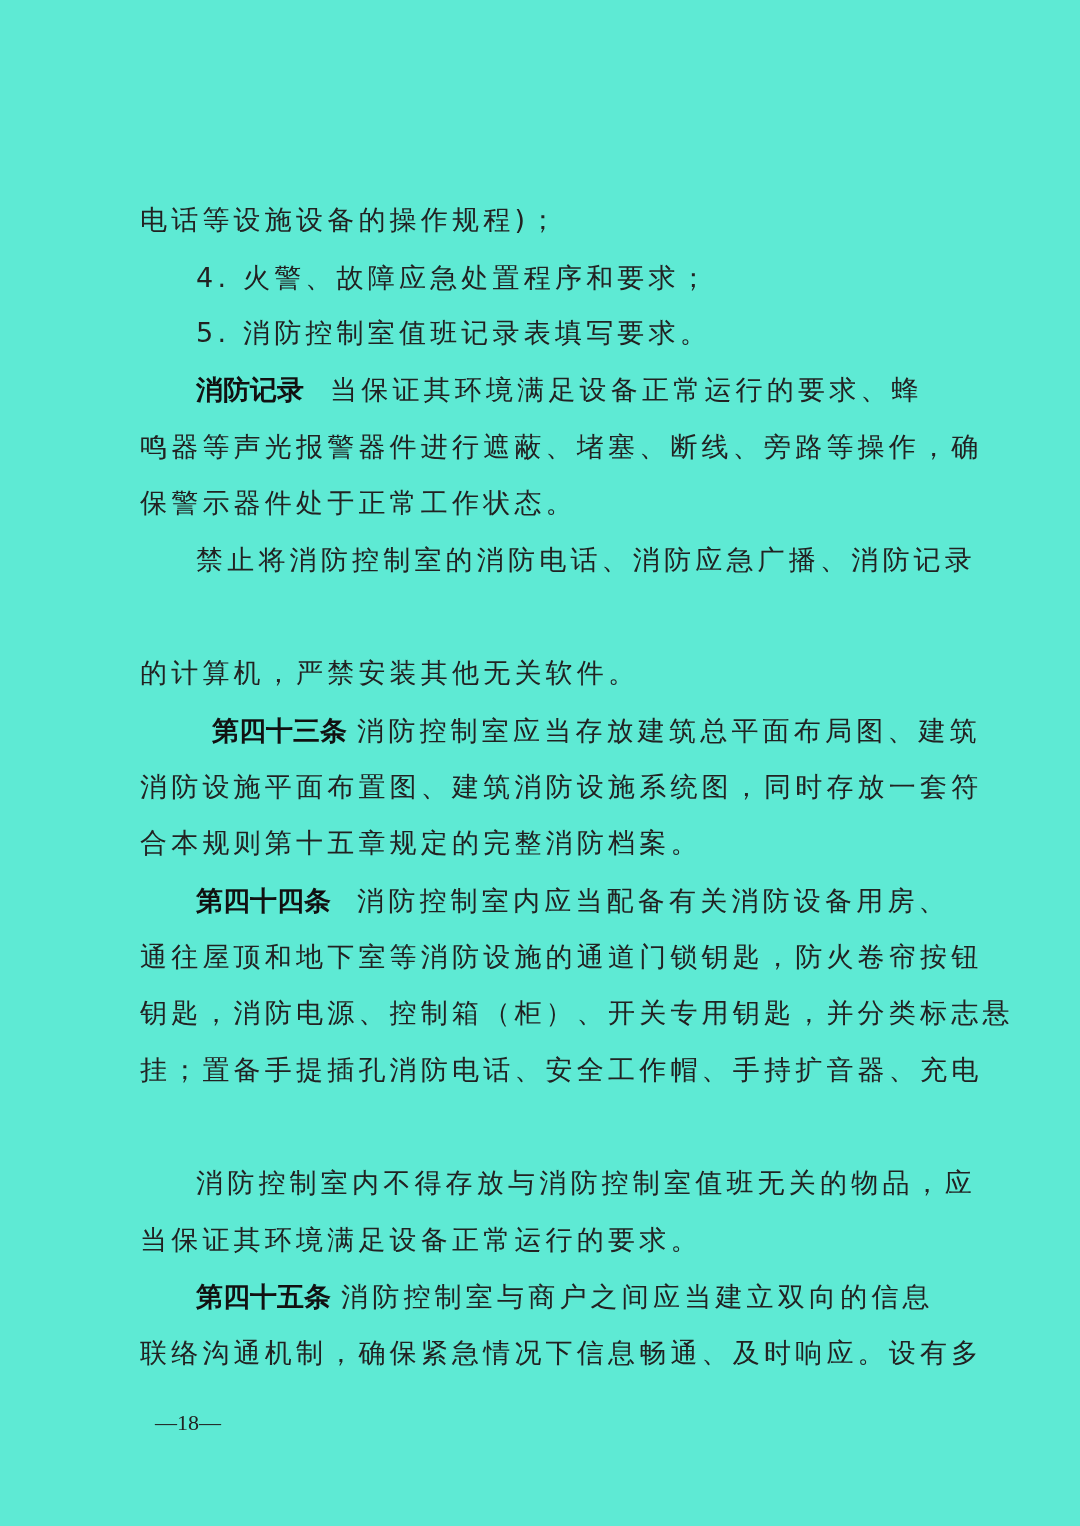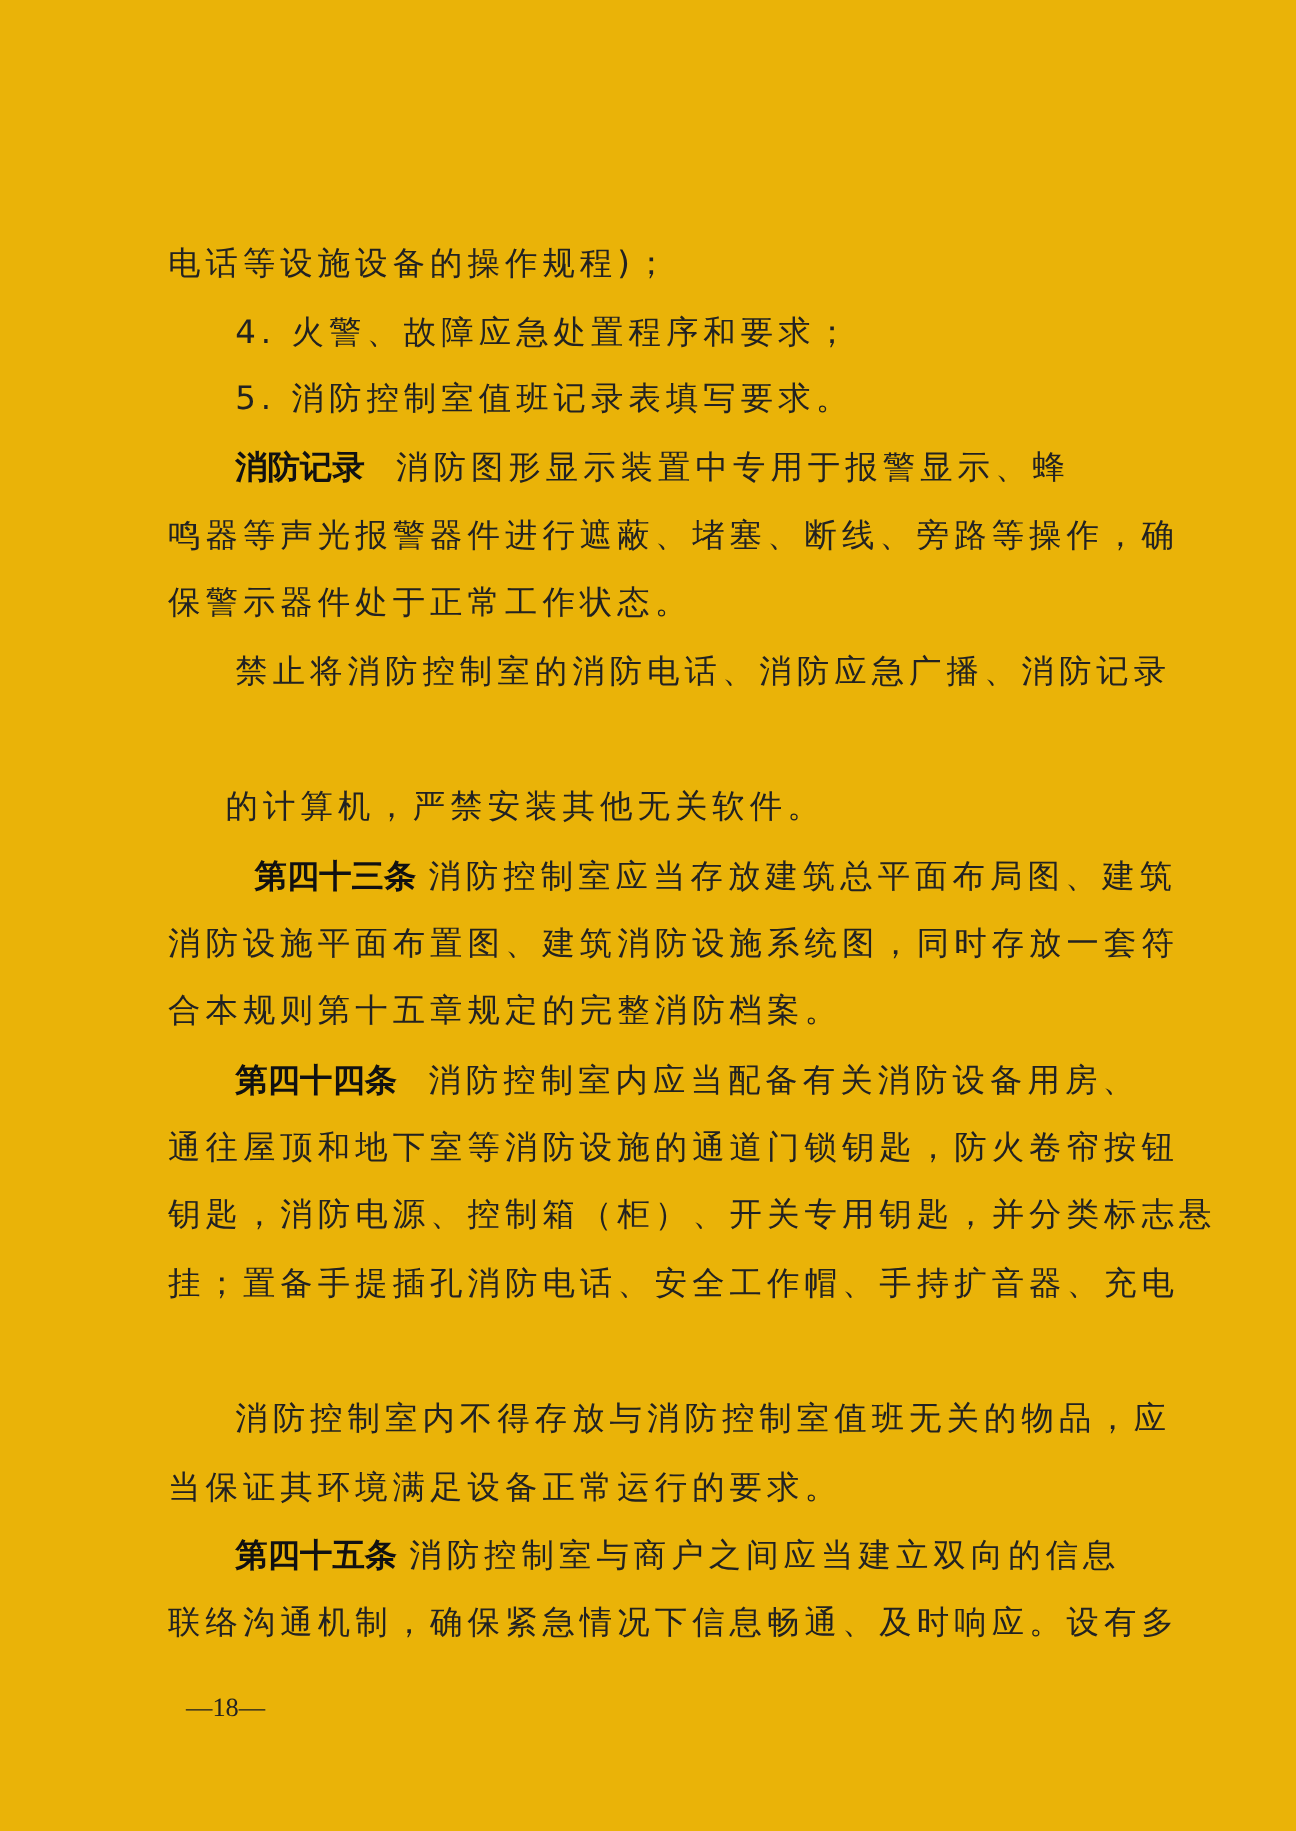--- a/index.html
+++ b/index.html
@@ -14,21 +14,21 @@
     overflow: hidden;
     font-family: "DejaVu Sans", "Liberation Sans", sans-serif;
     color: #1c1c1c;
   }
   .page {
     position: absolute;
     left: 0;
     top: 0;
     width: 1080px;
     height: 1526px;
-    background: #eab308;
+    background: #5eead4;
   }
   .line {
     position: absolute;
     left: 140px;
     width: 800px;
     font-size: 27px;
     line-height: 40px;
     height: 40px;
     white-space: nowrap;
     letter-spacing: 4.2px;
@@ -55,27 +55,27 @@
 </head>
 <body>
 
 <div class="page">
 
   <div class="line" style="top:200px;">电话等设施设备的操作规程)；</div>
   <div class="line indent" style="top:258px;">4. 火警、故障应急处置程序和要求；</div>
   <div class="line indent" style="top:313px;">5. 消防控制室值班记录表填写要求。</div>
 
   <div class="line indent" style="top:370px;">
-    <span class="article-title">消防记录</span><span>消防图形显示装置中专用于报警显示、蜂</span>
+    <span class="article-title">消防记录</span><span>当保证其环境满足设备正常运行的要求、蜂</span>
   </div>
   <div class="line" style="top:427px;">鸣器等声光报警器件进行遮蔽、堵塞、断线、旁路等操作，确</div>
   <div class="line" style="top:483px;">保警示器件处于正常工作状态。</div>
 
   <div class="line indent" style="top:540px;">禁止将消防控制室的消防电话、消防应急广播、消防记录</div>
-  <div class="line" style="top:653px;margin-left:48px;">的计算机，严禁安装其他无关软件。</div>
+  <div class="line" style="top:653px;">的计算机，严禁安装其他无关软件。</div>
 
   <div class="line indent" style="top:711px;margin-left:16px;">
     <span class="article-title tight">第四十三条</span><span>消防控制室应当存放建筑总平面布局图、建筑</span>
   </div>
   <div class="line" style="top:767px;">消防设施平面布置图、建筑消防设施系统图，同时存放一套符</div>
   <div class="line" style="top:823px;">合本规则第十五章规定的完整消防档案。</div>
 
   <div class="line indent" style="top:881px;">
     <span class="article-title">第四十四条</span><span>消防控制室内应当配备有关消防设备用房、</span>
   </div>

